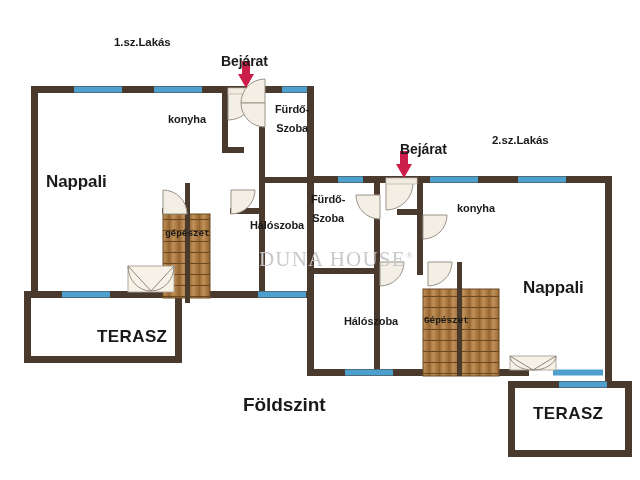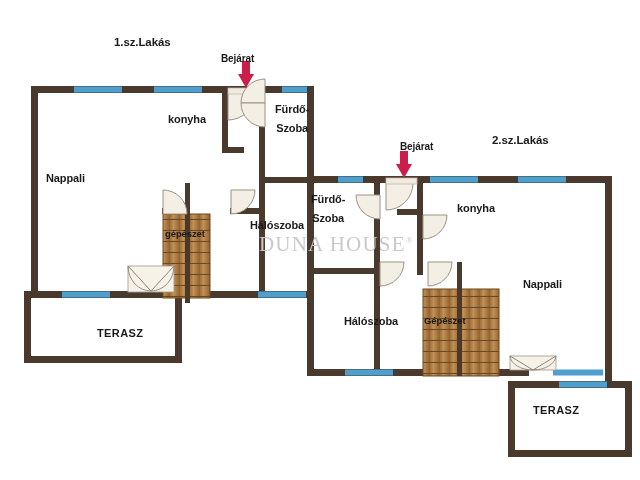--- a/index.html
+++ b/index.html
@@ -31,25 +31,25 @@
   .plan-label {
     position: absolute;
     font-family: "Liberation Sans", sans-serif;
     font-weight: bold;
     color: #1a1a1a;
     white-space: nowrap;
     line-height: 1.18;
     letter-spacing: -0.1px;
   }
   .lbl-apt { font-size: 11.5px; }
-  .lbl-entry { font-size: 10px; }
-  .lbl-room-big { font-size: 11px; }
+  .lbl-entry { font-size: 14px; }
+  .lbl-room-big { font-size: 17px; }
   .lbl-room-mid { font-size: 11px; }
-  .lbl-room-sm { font-size: 9.5px; }
-  .lbl-terasz { font-size: 11px; letter-spacing: 0.4px; }
+  .lbl-room-sm { font-size: 9.5px; font-family: Liberation Mono, monospace; }
+  .lbl-terasz { font-size: 17px; letter-spacing: 0.4px; }
   .lbl-title { font-size: 19px; }
   .lbl-sub { font-size: 13px; }
   .two-line { text-align: center; }
   .two-line span { display: block; }
   .wm {
     position: absolute;
     font-family: "Liberation Serif", serif;
     color: #c9c9cc;
     font-size: 21px;
     letter-spacing: 1.2px;
@@ -233,18 +233,19 @@
     <span>Fürdő-</span>
     <span style="margin-top:6px;">Szoba</span>
   </div>
 
   <div class="plan-label lbl-room-sm" style="left:424px; top:315px;">Gépészet</div>
 
   <div class="plan-label lbl-room-mid" style="left:344px; top:315px;">Hálószoba</div>
 
   <div class="plan-label lbl-terasz" style="left:533px; top:404px;">TERASZ</div>
 
-  <div class="wm" style="left:259px; top:232px;">
+  <div class="wm" style="left:259px; top:247px;">
     <span>DUNA HOUSE</span><sup>®</sup>
   </div>
 
+  <div class="plan-label lbl-title" style="left:243px; top:394px;">Földszint</div>
 
 </div>
 
 </body></html>

